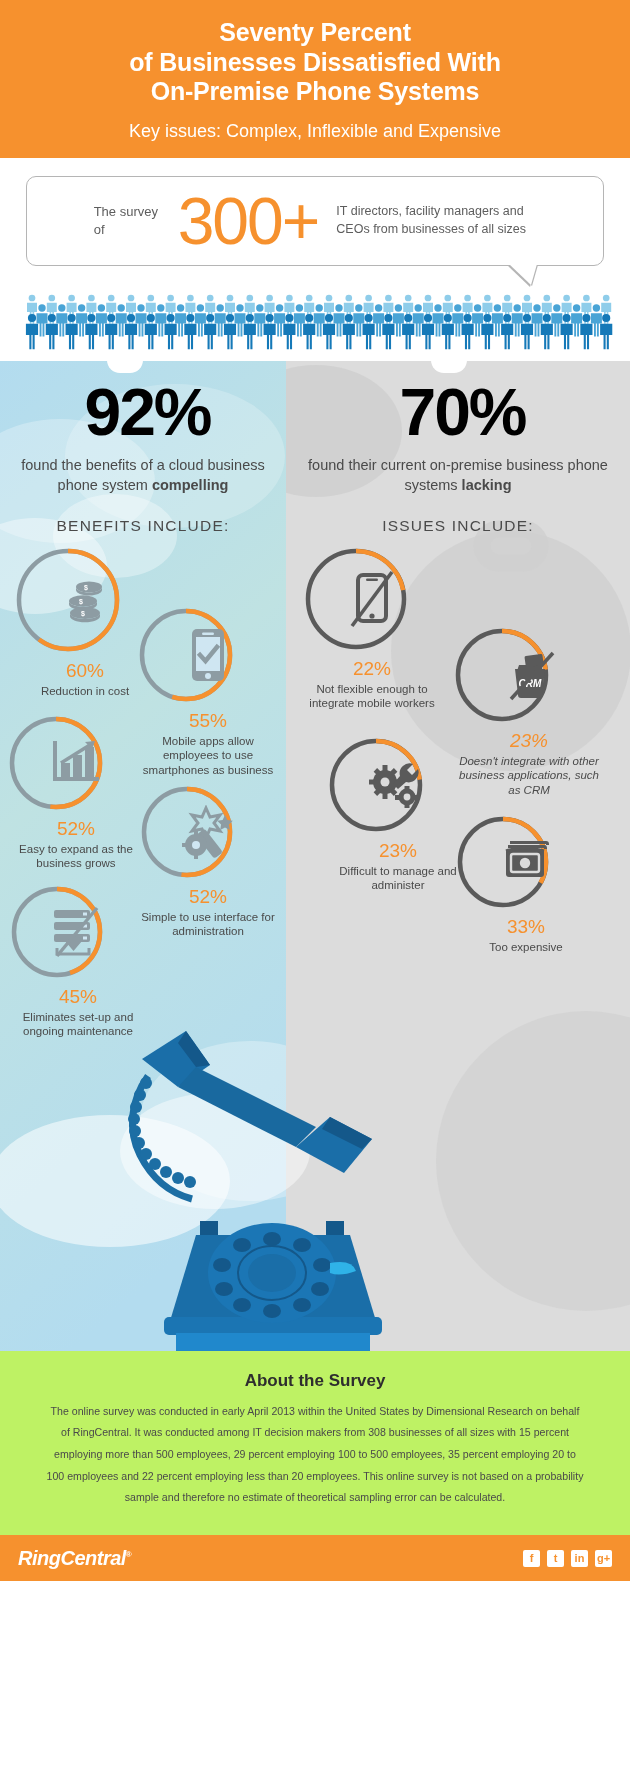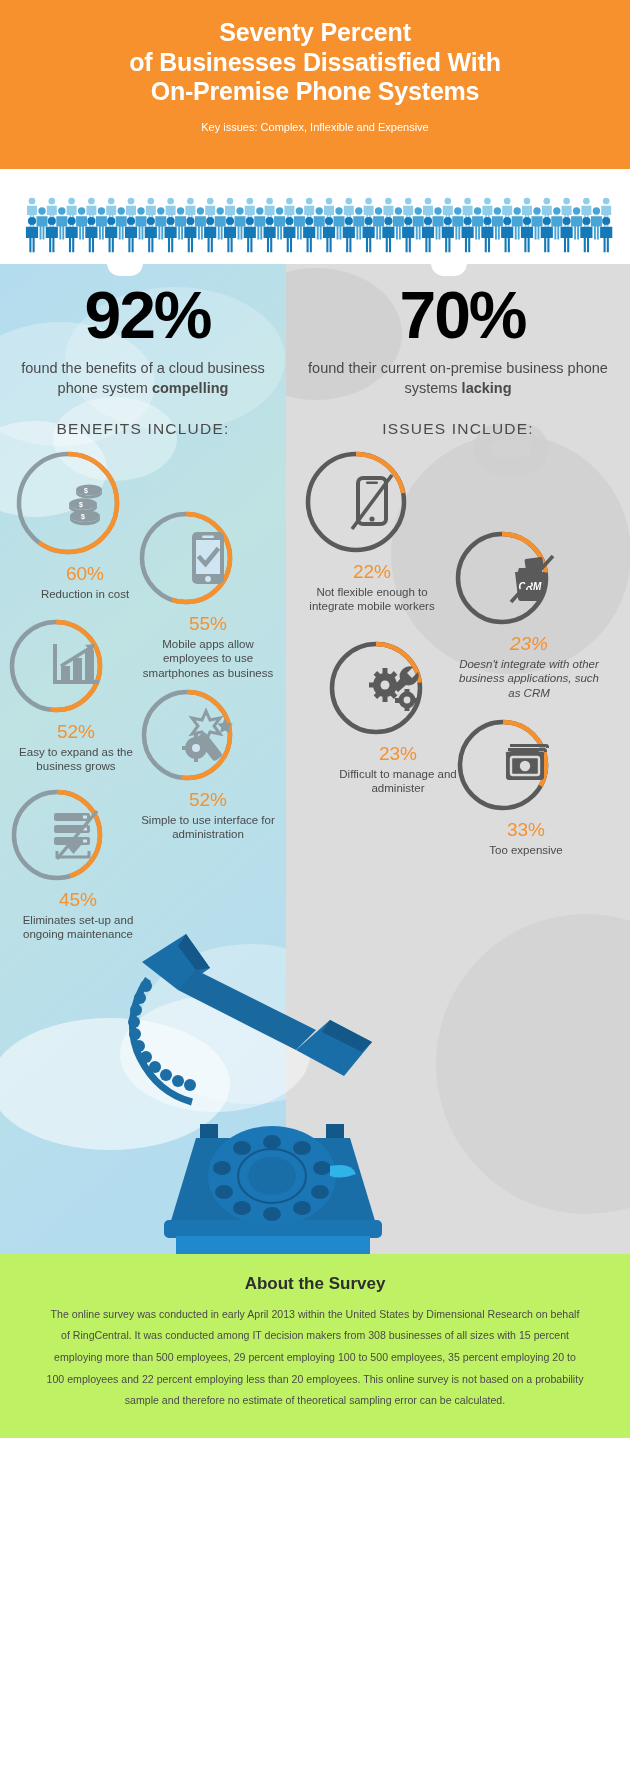--- a/index.html
+++ b/index.html
@@ -8,33 +8,33 @@
     font-family: "Liberation Sans", sans-serif;
     background: #ffffff;
     color: #4a4a4a;
     -webkit-font-smoothing: antialiased;
   }
   .page { position: relative; width: 630px; overflow: hidden; }
 
   
   .header {
     background: #f6912e;
-    padding: 18px 40px 36px 40px;
+    padding: 18px 40px 16px 40px;
     text-align: center;
   }
   .header h1 {
     color: #ffffff;
     font-size: 25px;
     line-height: 1.18;
     font-weight: bold;
     letter-spacing: -0.2px;
   }
   .header .subtitle {
     color: #ffffff;
-    font-size: 11px;
+    font-size: 18px;
     margin-top: 14px;
     font-weight: normal;
   }
 
   
   .callout-zone { background: #ffffff; padding: 18px 26px 0 26px; position: relative; }
   .callout {
     border: 1.5px solid #b5b5b5;
     border-radius: 10px;
     padding: 16px 20px;
@@ -215,20 +215,29 @@
 
   <div class="header">
     <h1>
       <span>Seventy Percent</span><br>
       <span>of Businesses Dissatisfied With</span><br>
       <span>On-Premise Phone Systems</span>
     </h1>
     <div class="subtitle">Key issues: Complex, Inflexible and Expensive</div>
   </div>
 
+  <div class="callout-zone">
+    <div class="callout">
+      <div class="lead">The survey of</div>
+      <div class="bignum">300+</div>
+      <div class="desc">IT directors, facility managers and CEOs from businesses of all sizes</div>
+      <div class="callout-tail-border"></div>
+      <div class="callout-tail"></div>
+    </div>
+  </div>
 
   <div class="people-zone">
     <svg class="people-svg" viewBox="0 0 602 72">
       <g fill="#7ec5e8">
         <g id="pback"></g>
       </g>
 
       <g fill="#7ec5e8">
         <g transform="translate(0,0)">
           <g id="bk"></g>
@@ -930,14 +939,23 @@
         <path d="M330 242 q22 -4 26 8 q-16 6 -26 2 Z" fill="#2fb3e8"></path>
       </g>
     </svg>
   </div>
 
   <div class="about">
     <h2>About the Survey</h2>
     <p>The online survey was conducted in early April 2013 within the United States by Dimensional Research on behalf of RingCentral. It was conducted among IT decision makers from 308 businesses of all sizes with 15 percent employing more than 500 employees, 29 percent employing 100 to 500 employees, 35 percent employing 20 to 100 employees and 22 percent employing less than 20 employees. This online survey is not based on a probability sample and therefore no estimate of theoretical sampling error can be calculated.</p>
   </div>
 
+  <div class="footer">
+    <div class="brand"><span>RingCentral</span><sup>®</sup></div>
+    <div class="socials" id="socials">
+        <div class="soc">f</div>
+        <div class="soc">t</div>
+        <div class="soc">in</div>
+        <div class="soc">g+</div>
+      </div>
+  </div>
 
 </div>
 
 </body></html>

